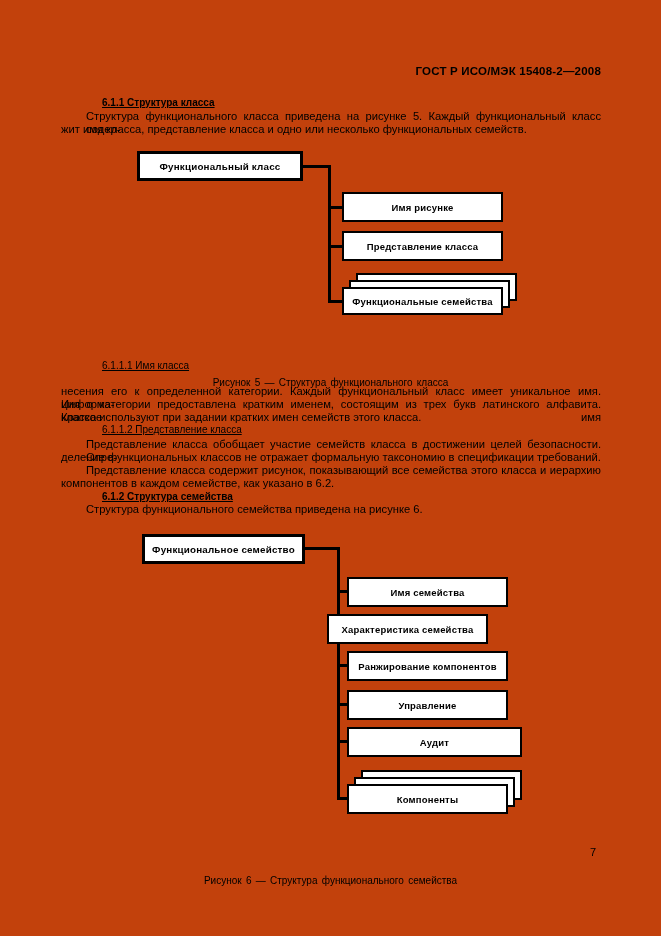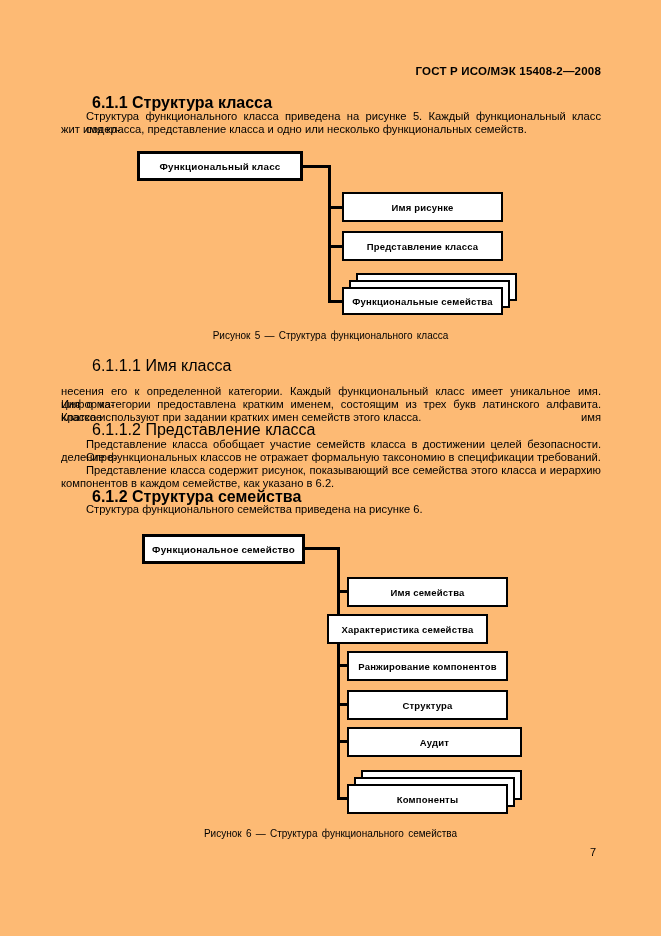--- a/index.html
+++ b/index.html
@@ -1,37 +1,38 @@
 <!DOCTYPE html>
 <html><head>
 <meta charset="utf-8">
 <style>
   html,body{margin:0;padding:0;background:#e8e8e8;}
   .page{
-    position:relative;width:661px;height:936px;background:#fdba74;
+    position:relative;width:661px;height:936px;background:#c2410c;
     font-family:"Liberation Sans",sans-serif;color:#000;overflow:hidden;
     box-shadow:0 0 4px rgba(0,0,0,.25);
   }
   .doc-num{
     position:absolute;top:65px;right:60px;
     font-size:11.5px;font-weight:bold;letter-spacing:.2px;
   }
   .hline{
-    position:absolute;left:92px;font-size:16px;line-height:13px;height:13px;
+    position:absolute;left:102px;font-size:10px;line-height:13px;height:13px;
     white-space:nowrap;
+    text-decoration:underline;
   }
   .b{font-weight:bold;}
   .tline{
     position:absolute;left:61px;width:540px;font-size:11.2px;line-height:13px;height:13px;
   }
   .just{text-align:justify;text-align-last:justify;}
   .ind{padding-left:25px;width:515px;}
   .caption{
     position:absolute;left:0;width:661px;text-align:center;
-    font-size:10px;word-spacing:1.5px;line-height:12px;
+    font-size:10px;word-spacing:1.5px;line-height:12px;margin-top:47px;
   }
   .dbox{
     position:absolute;box-sizing:border-box;background:#fff;border:2px solid #000;
     display:flex;align-items:center;justify-content:center;
     font-size:9.5px;font-weight:bold;text-align:center;letter-spacing:.2px;
   }
   .dbox.root{border-width:3px;font-size:9.8px;}
   .sbox{
     position:absolute;box-sizing:border-box;background:#fff;border:2px solid #000;
   }
@@ -85,21 +86,21 @@
     <div class="conn" style="left:337px;top:590px;width:10px;height:3px"></div>
     <div class="conn" style="left:337px;top:627px;width:10px;height:3px"></div>
     <div class="conn" style="left:337px;top:664px;width:10px;height:3px"></div>
     <div class="conn" style="left:337px;top:703px;width:10px;height:3px"></div>
     <div class="conn" style="left:337px;top:740px;width:10px;height:3px"></div>
     <div class="conn" style="left:337px;top:797px;width:10px;height:3px"></div>
 
     <div class="dbox" style="left:347px;top:577px;width:161px;height:30px">Имя семейства</div>
     <div class="dbox" style="left:327px;top:614px;width:161px;height:30px">Характеристика семейства</div>
     <div class="dbox" style="left:347px;top:651px;width:161px;height:30px">Ранжирование компонентов</div>
-    <div class="dbox" style="left:347px;top:690px;width:161px;height:30px">Структура</div>
+    <div class="dbox" style="left:347px;top:690px;width:161px;height:30px">Управление</div>
     <div class="dbox" style="left:347px;top:727px;width:175px;height:30px">Аудит</div>
     <div class="sbox" style="left:361px;top:770px;width:161px;height:30px"></div>
     <div class="sbox" style="left:354px;top:777px;width:161px;height:30px"></div>
     <div class="dbox" style="left:347px;top:784px;width:161px;height:30px">Компоненты</div>
   </div>
   <div class="caption" style="top:828px">Рисунок 6 — Структура функционального семейства</div>
 
   <div class="pagenum">7</div>
 
 </div>

